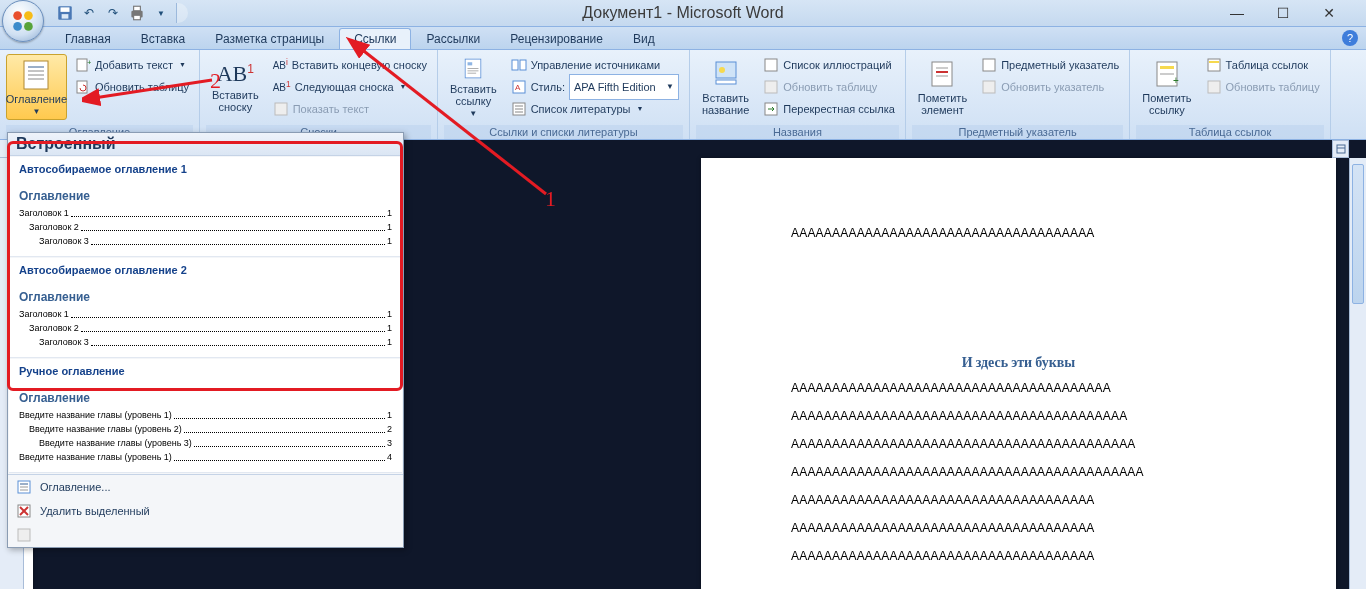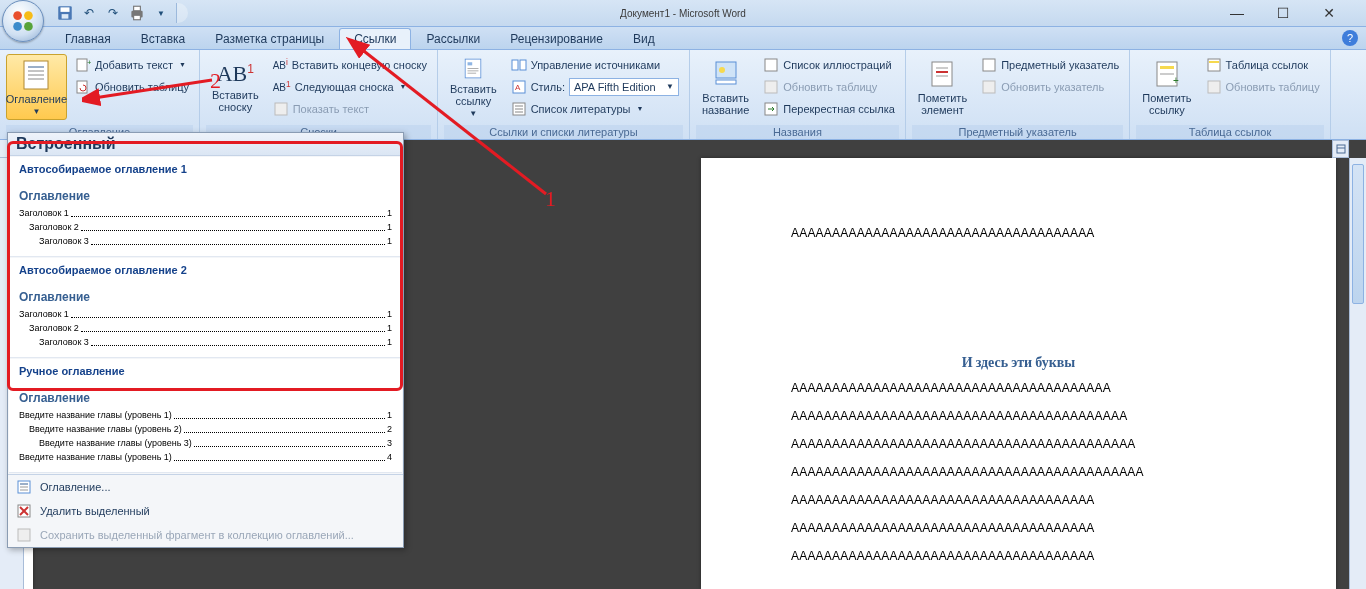--- a/index.html
+++ b/index.html
@@ -5,21 +5,21 @@
   * { box-sizing: border-box; margin: 0; padding: 0; font-family: "Segoe UI", Tahoma, sans-serif; }
   body { background: #fff; width: 1366px; height: 589px; overflow: hidden; position: relative; }
   
   
   .titlebar { height: 27px; background: linear-gradient(#d6e5f5,#c5d9ef); display: flex; align-items: center; border-bottom: 1px solid #8db2e3; position: relative; }
   .office-btn { width: 42px; height: 42px; position: absolute; top: 0; left: 2px; border-radius: 50%; background: radial-gradient(circle at 40% 30%, #fff, #cfe0f2 60%, #8aa8cf); border: 1px solid #6b8fbd; z-index: 50; box-shadow: 0 1px 2px rgba(0,0,0,.3); display:flex;align-items:center;justify-content:center; }
   .office-btn svg { width:26px; height:26px; }
   .qat { margin-left: 50px; display: flex; gap: 6px; align-items: center; height: 100%; padding: 0 6px; }
   .qat-item { width: 18px; height: 18px; display:flex;align-items:center;justify-content:center; font-size:12px; color:#1f4e79; }
   .qat-end { width:12px; height:20px; border-left:1px solid #9cb9dc; border-radius:0 10px 10px 0; background:rgba(255,255,255,.3); }
-  .title-text { position:absolute; left:50%; transform:translateX(-50%); font-size: 10px; color: #3b3b3b; }
+  .title-text { position:absolute; left:50%; transform:translateX(-50%); font-size: 16px; color: #3b3b3b; }
   .win-controls { margin-left:auto; display:flex; gap:28px; padding-right:28px; font-size:14px; color:#333; }
   .win-controls span { width:18px; text-align:center; cursor:default; }
   
   
   .tabstrip { height: 23px; background: linear-gradient(#cfe0f4,#bcd4ee); display:flex; align-items:center; padding-left: 50px; border-bottom:1px solid #8db2e3; position:relative; }
   .tab { padding: 3px 14px 3px; font-size: 12px; color: #1e395b; border:1px solid transparent; border-bottom:none; border-radius:3px 3px 0 0; cursor:default; }
   .tab.active { background:#e8f1fb; border-color:#8db2e3; }
   .help-tab { position:absolute; right:8px; top:3px; width:16px; height:16px; border-radius:50%; background:#3e7ddb; color:#fff; font-size:11px; text-align:center; line-height:16px; }
   
   
@@ -32,24 +32,24 @@
   .bigbtn.active { background:linear-gradient(#ffe9a7,#ffc94e); border:1px solid #c9a22e; }
   .bigbtn-label { font-size:11px; color:#1e395b; text-align:center; line-height:12px; }
   .bigbtn svg { width:32px; height:32px; }
   .bigbtn .dd { font-size:8px; color:#1e395b; }
   
   .stack { display:flex; flex-direction:column; gap:1px; }
   .smallbtn { display:flex; align-items:center; gap:4px; padding:1px 4px; font-size:11px; color:#1e395b; white-space:nowrap; height:21px; }
   .smallbtn svg { width:16px;height:16px; flex-shrink:0; }
   .smallbtn .dd { font-size:7px; margin-left:2px; }
   .smallbtn.disabled { color:#8a9cb3; }
-  .style-select { height:18px; font-size:11px; border:1px solid #8db2e3; background:#fff; padding:0 4px; display:flex; align-items:center; justify-content:space-between; width:110px; }
-  
-  
-  .docarea { position:absolute; top:140px; left:0; right:0; bottom:0; background:#404040; display:flex; overflow:hidden; }
+  .style-select { height:26px; font-size:11px; border:1px solid #8db2e3; background:#fff; padding:0 4px; display:flex; align-items:center; justify-content:space-between; width:110px; }
+  
+  
+  .docarea { position:absolute; top:140px; left:0; right:0; bottom:0; background:#0f172a; display:flex; overflow:hidden; }
   .ruler-corner { position:absolute; top:0; left:0; width:24px; height:18px; background:#e4ecf7; border-right:1px solid #a8bcd8; border-bottom:1px solid #a8bcd8; z-index:3; }
   .vruler { position:absolute; top:0; left:0; width:24px; bottom:0; background:#e4ecf7; border-right:1px solid #a8bcd8; z-index:2; }
   .ruler-toggle { position:absolute; top:0; right:17px; width:17px; height:18px; background:#e4ecf7; border:1px solid #a8bcd8; z-index:3; display:flex;align-items:center;justify-content:center; }
   .vscrollbar { position:absolute; top:18px; right:0; width:17px; bottom:0; background:#e4ecf7; border-left:1px solid #a8bcd8; z-index:3; }
   .vscrollbar .thumb { position:absolute; top:6px; left:2px; right:2px; height:140px; background:linear-gradient(#d4e3f5,#bcd4ee); border:1px solid #8db2e3; border-radius:2px; }
   
   .pagewrap { position:absolute; top:18px; left:24px; right:17px; bottom:0; display:flex; gap:28px; padding:0 4px; }
   .page { background:#fff; box-shadow:0 0 4px rgba(0,0,0,.4); width:635px; flex-shrink:0; position:relative; }
   .page-content { padding: 68px 90px 20px; font-family:"Times New Roman",serif; font-size:12px; color:#000; }
   .page-content .para { margin-bottom:14px; letter-spacing:.2px; word-break:break-all; }
@@ -468,21 +468,20 @@
           <rect x="2" y="2" width="12" height="12" fill="#fff" stroke="#888"></rect>
           <line x1="4" y1="4" x2="12" y2="12" stroke="#c33" stroke-width="2"></line>
           <line x1="12" y1="4" x2="4" y2="12" stroke="#c33" stroke-width="2"></line>
         </svg>
         <span>Удалить выделенный</span>
       </div>
     <div class="gallery-cmd disabled">
         <svg viewBox="0 0 16 16">
           <rect x="2" y="2" width="12" height="12" fill="#eee" stroke="#bbb"></rect>
         </svg>
-        <span>Сохранить выделенный фрагмент в коллекцию оглавлений...</span>
       </div>
   </div>
 </div>
 
 <div class="anno-box"></div>
 <div class="anno-1">1</div>
 <div class="anno-2">2</div>
 <svg class="arrow-svg" width="220" height="170">
   <defs>
       <marker id="ah" markerWidth="10" markerHeight="10" refX="2" refY="3" orient="auto">

